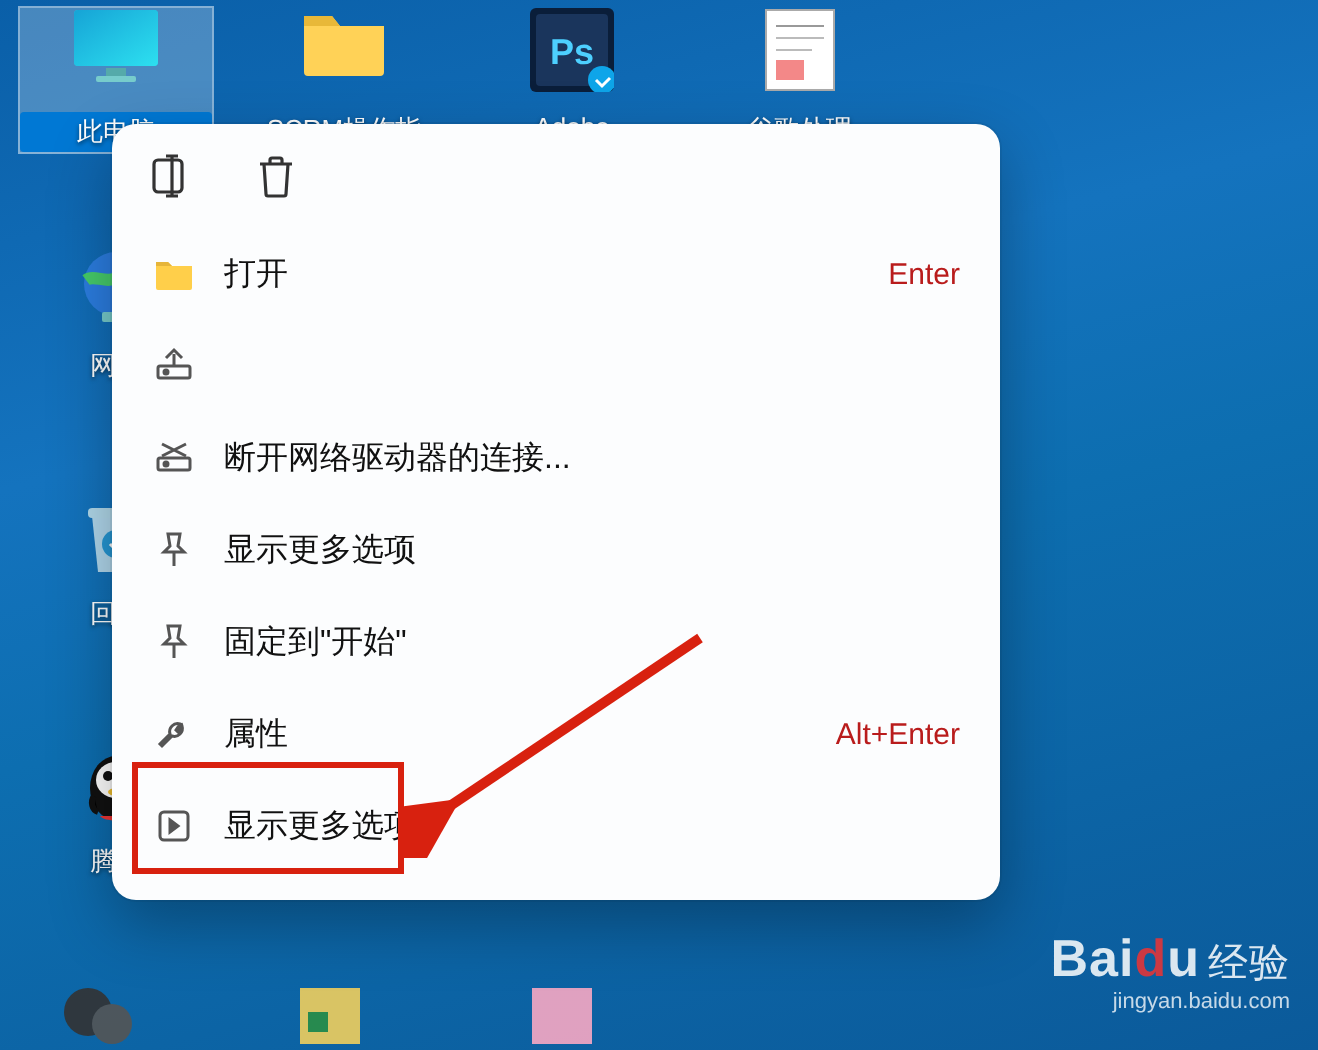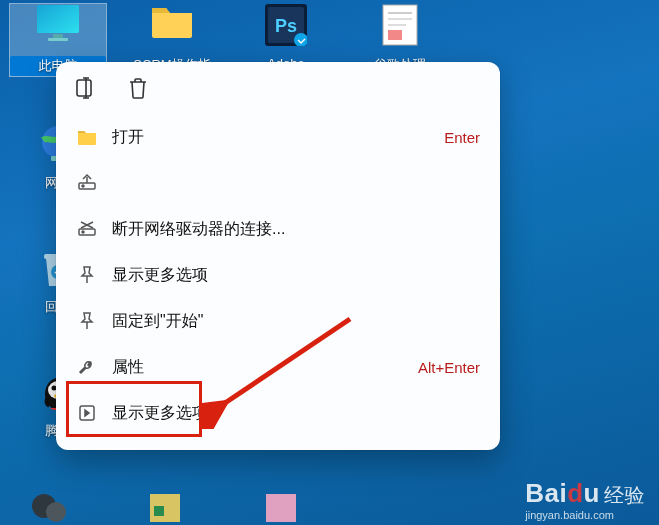--- a/index.html
+++ b/index.html
@@ -12,21 +12,21 @@
 .context-menu{position:absolute;left:56px;top:62px;width:444px;background:#fcfdfe;border-radius:12px;box-shadow:0 12px 32px rgba(0,0,0,.3),0 0 0 1px rgba(0,0,0,.05);padding:0 0 10px;z-index:10}
 .menu-top{padding:14px 18px 10px;display:flex;gap:28px;align-items:center}
 .micon{width:24px;height:24px;display:flex;align-items:center;justify-content:center;cursor:pointer;color:#333}
 .menu-items{padding:4px 8px}
 .mitem{display:flex;align-items:center;height:46px;padding:0 12px;border-radius:4px;cursor:pointer;color:#111}
 .mitem .micon-s{width:22px;height:22px;margin-right:14px;display:flex;align-items:center;justify-content:center;color:#555;flex:none}
 .mitem .txt{font-size:16px;flex:1}
 .mitem .sc{font-size:15px;color:#b91c1c}
 .highlight-box{position:absolute;left:66px;top:381px;width:130px;height:50px;border:3px solid #d8210f;z-index:20;pointer-events:none}
 .arrow-svg{position:absolute;left:200px;top:309px;z-index:20;pointer-events:none}
-.watermark{position:absolute;right:14px;bottom:4px;color:#fff;opacity:.85}
+.watermark{position:absolute;right:14px;bottom:18px;color:#fff;text-align:right;opacity:.85}
 .watermark .b{font-size:26px;font-weight:700;letter-spacing:.5px}
 .watermark .b .d{color:#e33;}
 .watermark .s{font-size:11px;opacity:.9}
 svg{display:block}
 </style>
 </head>
 <body>
 
 <div class="desktop-icon sel" style="left:10px;top:4px">
   <div class="ic">

